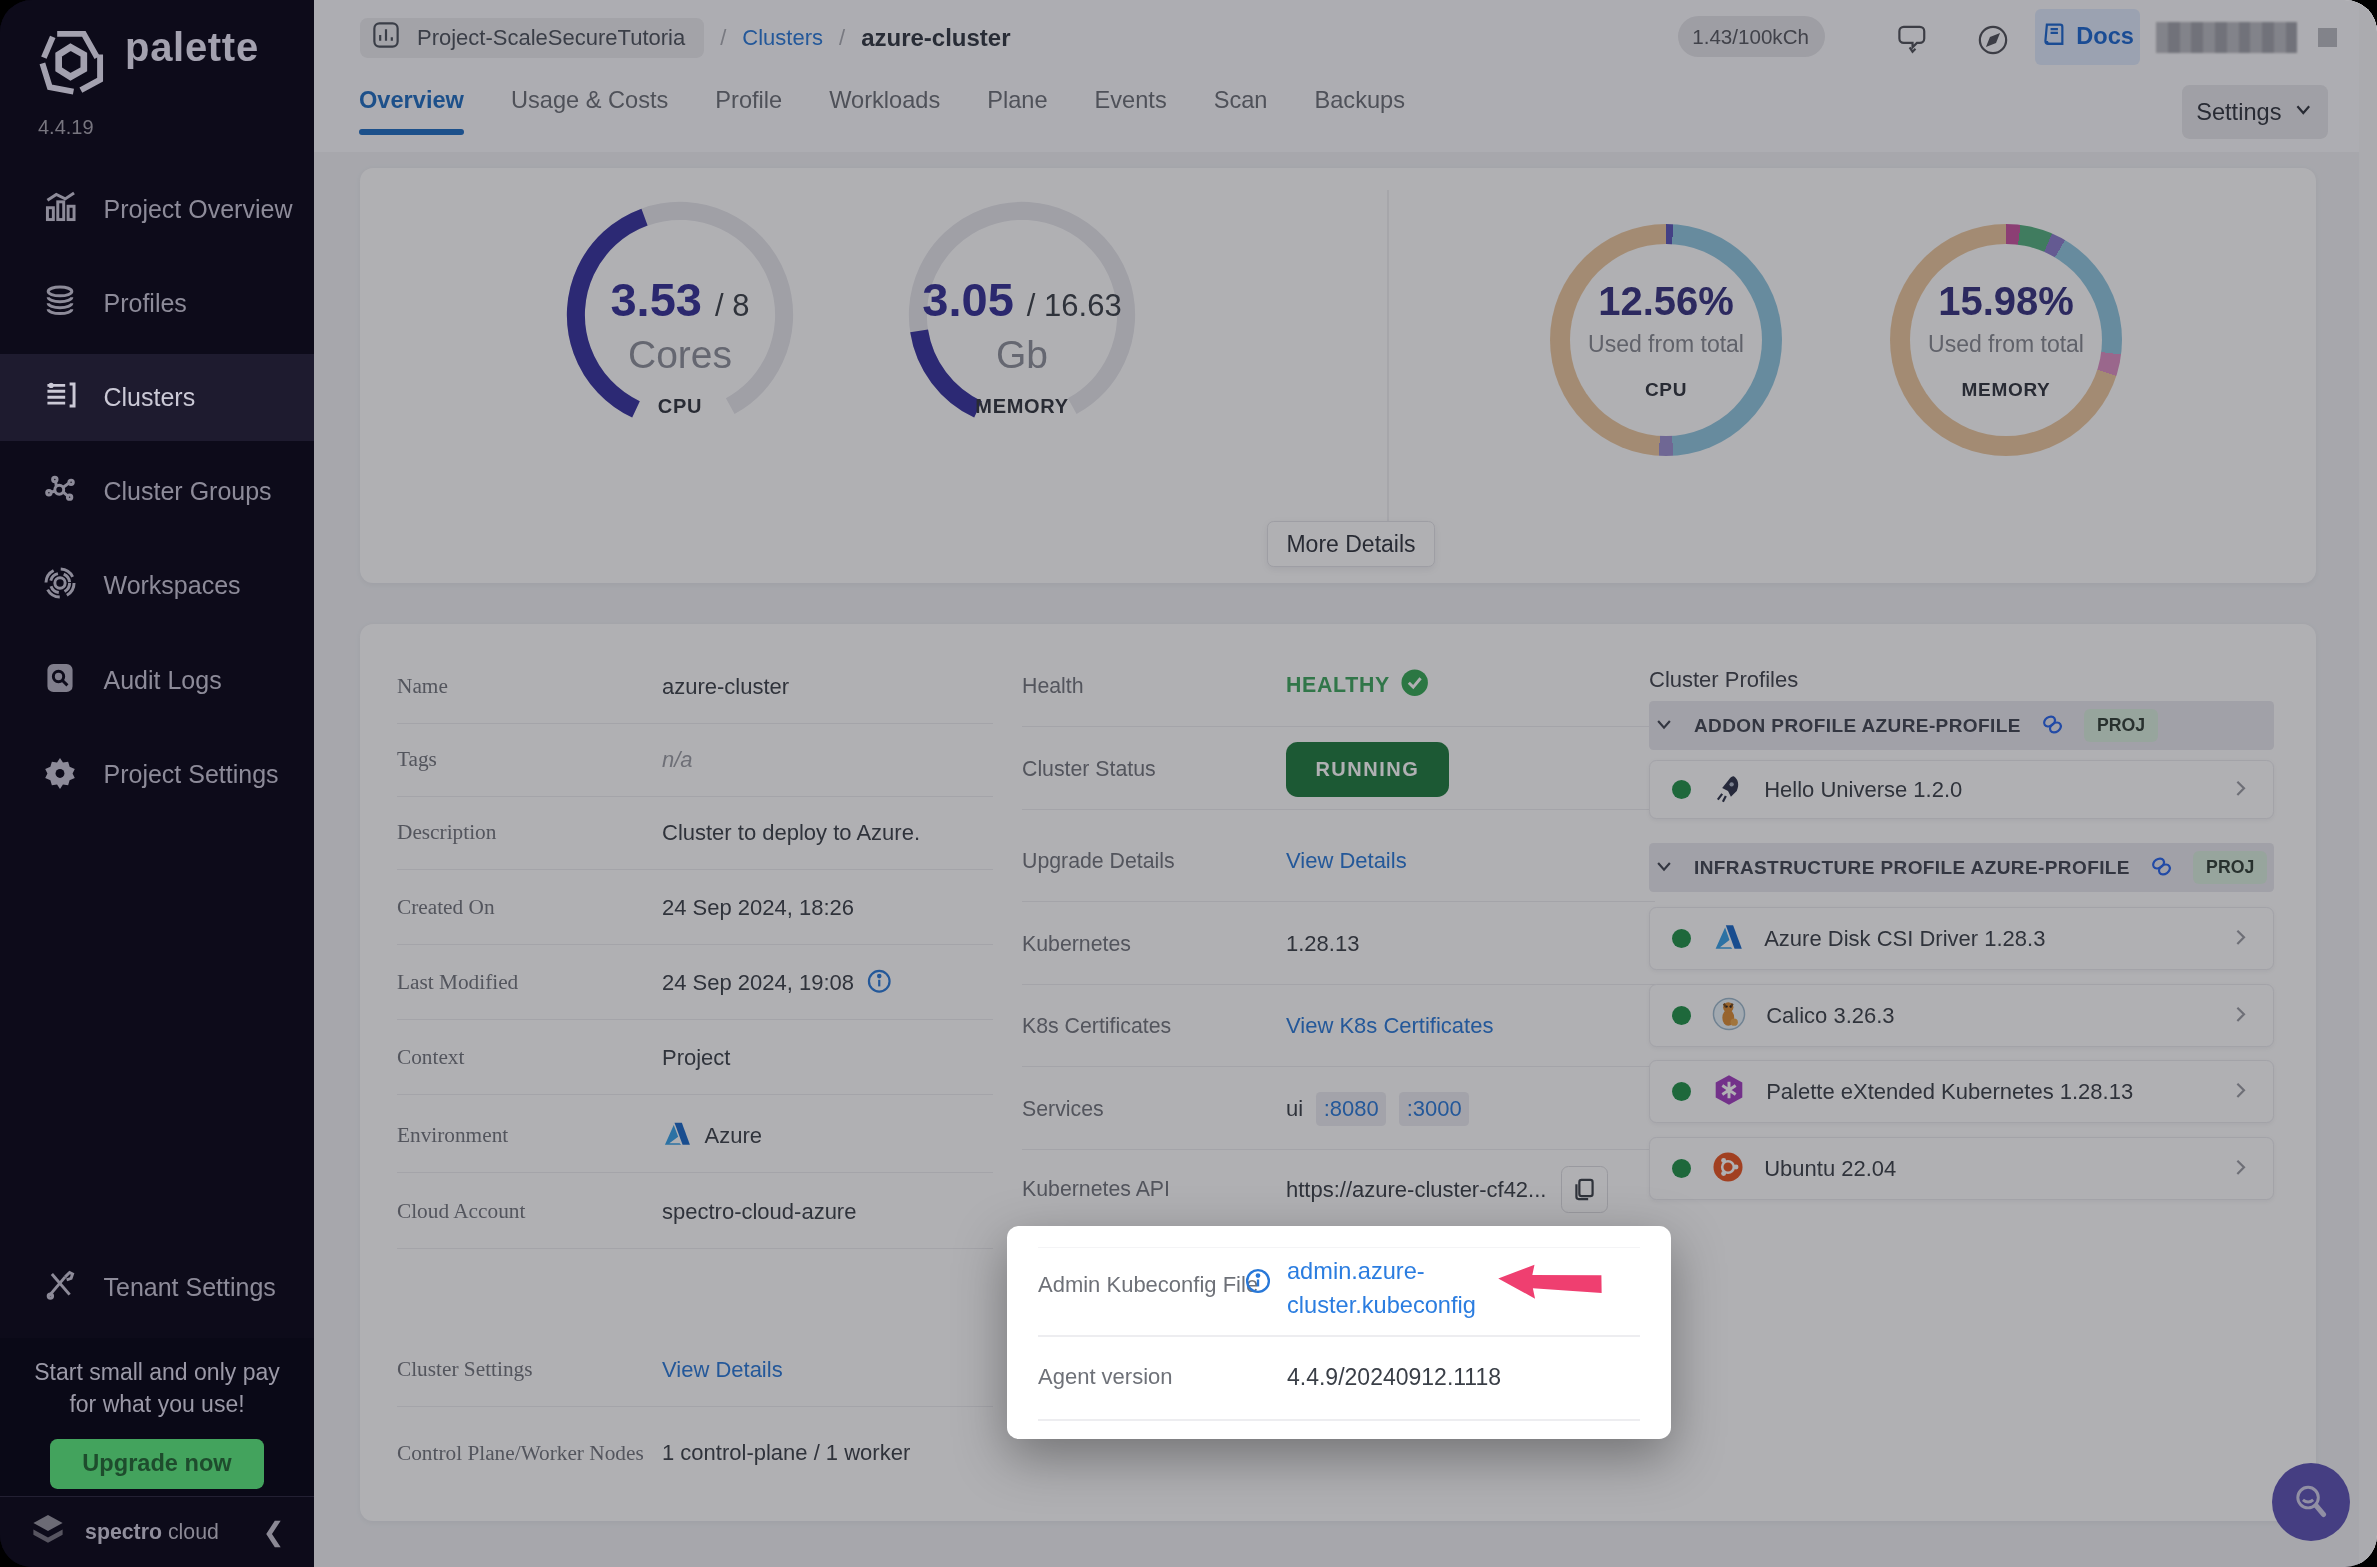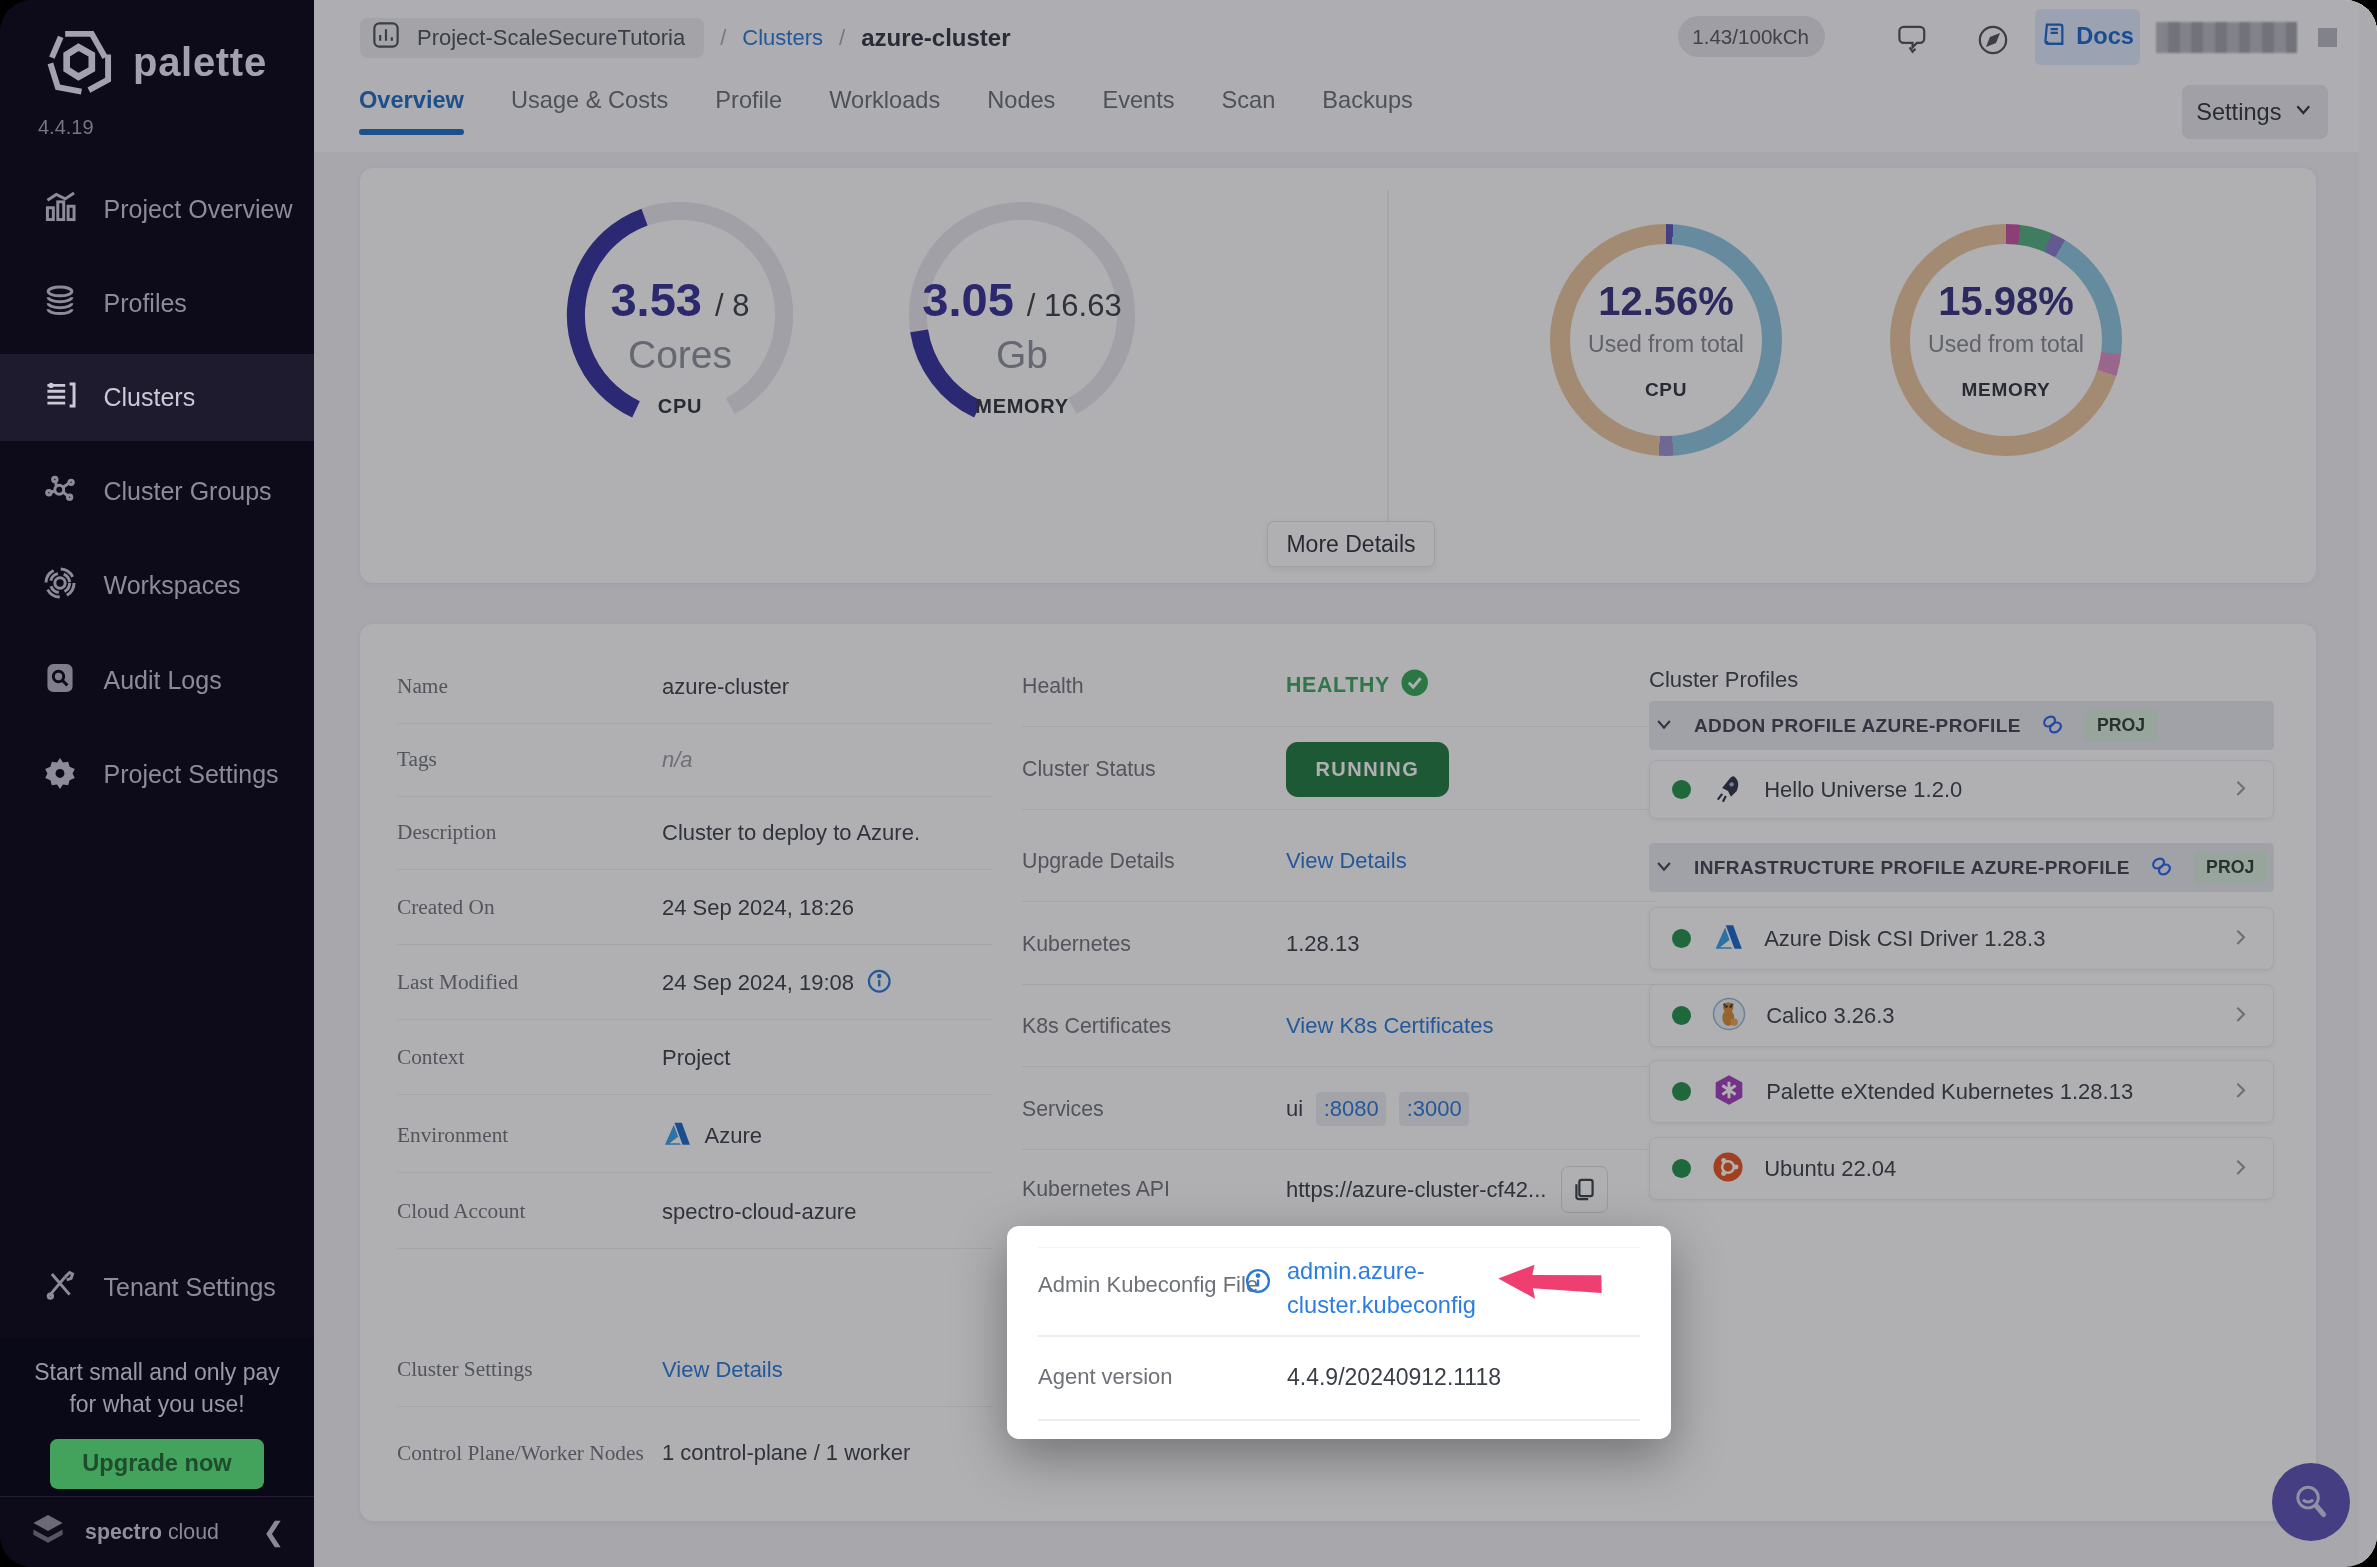--- a/index.html
+++ b/index.html
@@ -1,21 +1,21 @@
 <!DOCTYPE html>
 <html style="font-size:11.8px"><head>
 <meta charset="utf-8">
 <style>
   * { margin:0; padding:0; box-sizing:border-box; }
   html,body { width:2377px; height:1568px; background:#000; font-family:"Liberation Sans", sans-serif; }
   .app { position:absolute; inset:0; border-radius:32px; overflow:hidden; background:#0d0b1a; }
 
   
   .sidebar { position:absolute; left:0; top:0; bottom:0; width:314px; background:#0d0b1a; z-index:80; }
-  .logo-row { position:absolute; left:43px; top:25px; display:flex; align-items:center; gap:19px; }
+  .logo-row { position:absolute; left:35px; top:25px; display:flex; gap:19px; }
   .logo-word { font-size:40px; font-weight:700; color:#a3a1af; letter-spacing:0.7px; }
   .version { position:absolute; left:38px; top:116px; font-size:20px; color:#77757f; }
   .nav-item { position:absolute; left:0; width:314px; height:87px; display:flex; align-items:center; gap:26.5px; padding-left:43px; color:#8d8b99; font-size:25px; cursor:pointer; }
   .nav-item.active { background:#1e1b2f; color:#cbc9d6; }
   .nav-item svg { flex:0 0 auto; }
   .upsell { position:absolute; left:0; right:0; top:1338px; height:159px; background:#0a0917; text-align:center; }
   .upsell-text { margin-top:17.7px; font-size:23px; line-height:32px; color:#9b99a7; }
   .upgrade-btn { margin-top:19px; display:inline-block; background:#43a35d; color:#1e4c2d; font-size:23.6px; font-weight:700; padding:11.8px 32px; border-radius:7.4px; cursor:pointer; }
   .side-footer { position:absolute; left:0; right:0; bottom:0; height:71px; border-top:1.5px solid #232033; display:flex; align-items:center; padding:0 29.4px; gap:17.7px; }
   .side-footer .brand { font-size:21.3px; color:#8b8995; }
@@ -252,21 +252,21 @@
       <span>Docs</span>
     </div>
     <div class="blur-name"></div>
     <div class="blur-dot"></div>
 
     <div class="tabs">
       <div class="tab active">Overview</div>
       <div class="tab">Usage &amp; Costs</div>
       <div class="tab">Profile</div>
       <div class="tab">Workloads</div>
-      <div class="tab">Nodes</div>
+      <div class="tab">Plane</div>
       <div class="tab">Events</div>
       <div class="tab">Scan</div>
       <div class="tab">Backups</div>
     </div>
     <div class="settings-btn">
       <span>Settings</span>
       <span><svg width="20.6" height="20.6" viewBox="0 0 28 28" fill="none" stroke="#2f333c" stroke-width="3">
             <path d="M6 10 L14 19 L22 10"></path>
           </svg></span>
     </div>

